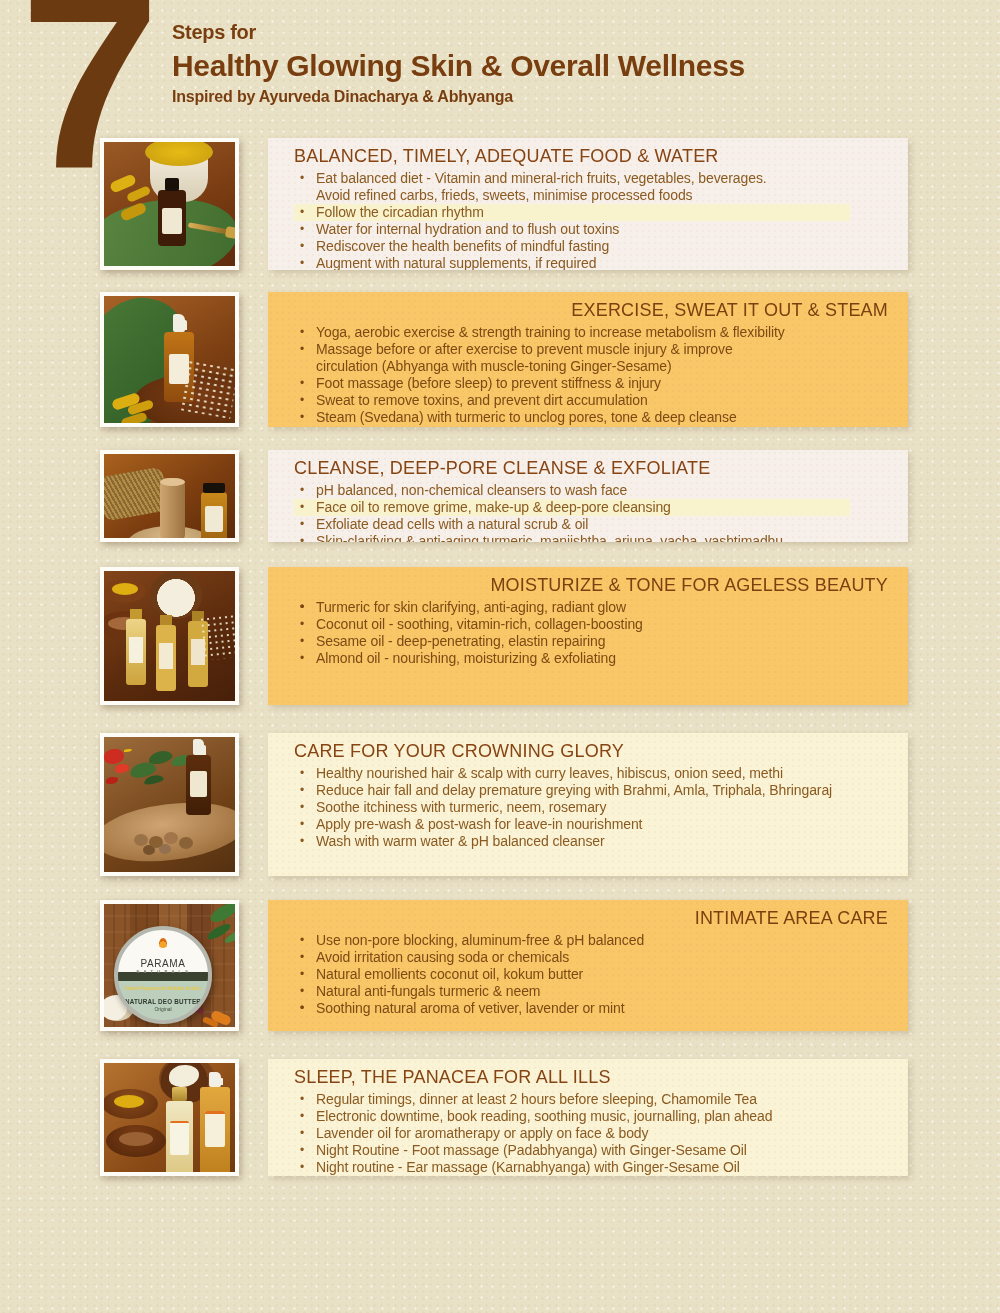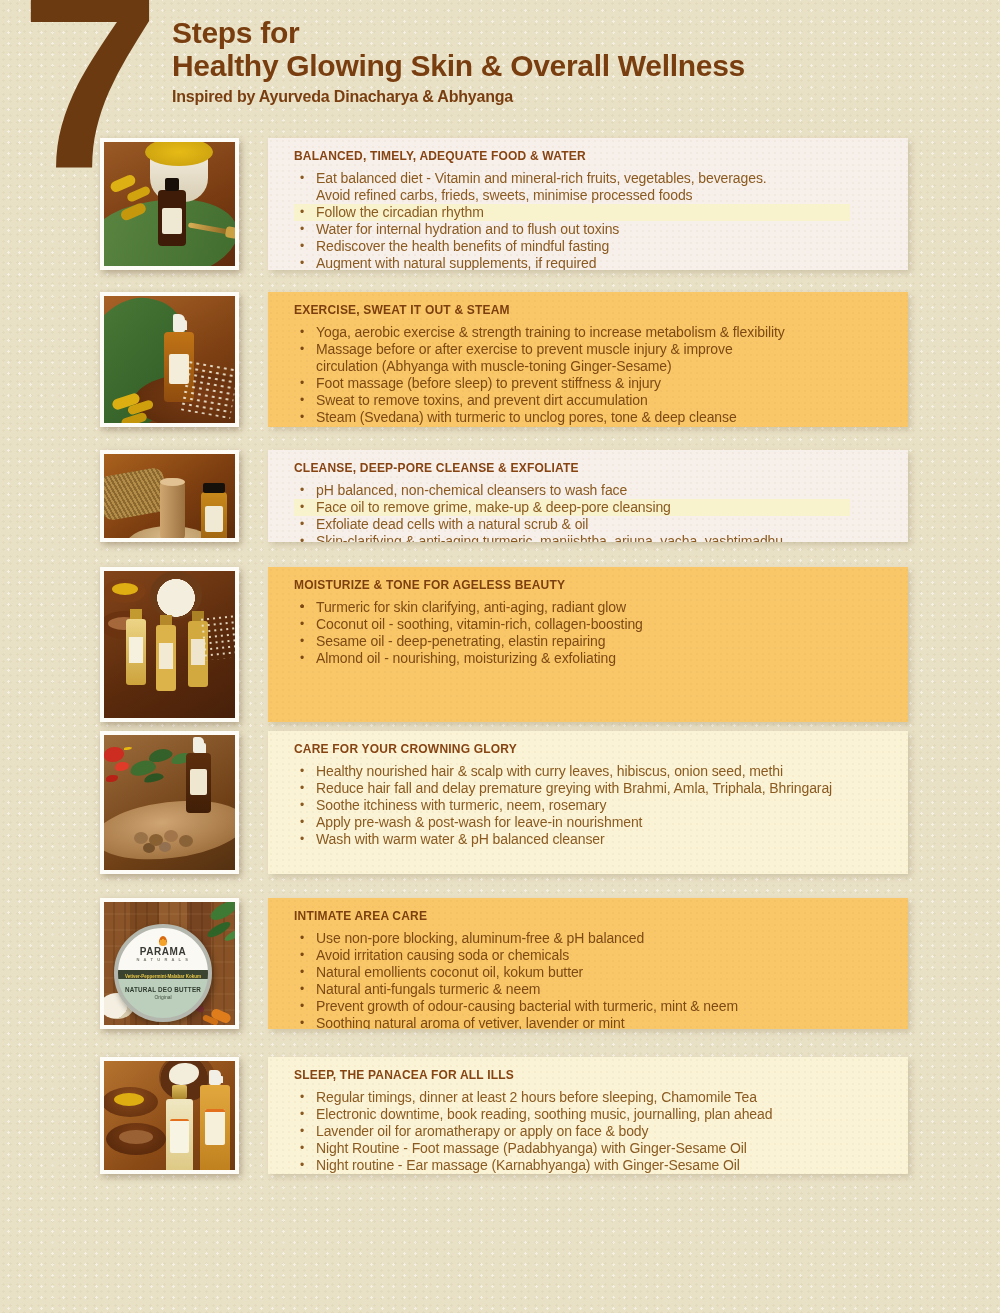--- a/index.html
+++ b/index.html
@@ -5,49 +5,49 @@
   html,body{margin:0;padding:0;}
   body{background:#d8d0b4;font-family:"Liberation Sans","DejaVu Sans",sans-serif;}
   .page{position:relative;width:1000px;height:1313px;margin:0 auto;overflow:hidden;
     background-color:#e9e1c6;
     background-image:radial-gradient(rgba(140,100,45,.06) 1px,transparent 1.2px),
                      radial-gradient(rgba(255,255,255,.5) 1px,transparent 1.2px);
     background-size:7px 7px,11px 11px;background-position:0 0,3px 5px;}
   
   .big7{position:absolute;left:20px;top:-46px;font-size:252px;font-weight:700;color:#6b3a11;line-height:1;}
   .hdr{position:absolute;left:172px;top:16px;color:#793e10;}
-  .h1{font-size:30px;font-weight:700;line-height:33px;letter-spacing:-.3px;}
+  .h1{font-size:20px;font-weight:700;line-height:33px;letter-spacing:-.3px;}
   .h2{font-size:30px;font-weight:700;line-height:34px;letter-spacing:-.3px;}
   .h3{font-size:16px;font-weight:700;line-height:28px;letter-spacing:-.2px;}
   
   .rows{position:absolute;left:100px;top:138px;width:808px;}
   .row{display:flex;}
   .r1{height:132px;margin-bottom:22px}
   .r2{height:135px;margin-bottom:23px}
   .r3{height:92px;margin-bottom:25px}
-  .r4{height:155px;margin-bottom:9px}
+  .r4{height:138px;margin-bottom:28px}
   .r5{height:143px;margin-bottom:24px}
   .r6{height:131px;margin-bottom:28px}
   .r7{height:117px}
   figure.photo{margin:0 29px 0 0;}
   .photo{flex:0 0 139px;align-self:stretch;position:relative;overflow:hidden;box-sizing:border-box;
     border:4px solid #fdfcf7;box-shadow:2px 3px 7px rgba(80,55,25,.35);}
   .photo i{position:absolute;display:block;}
   .box{flex:1 1 auto;box-sizing:border-box;overflow:hidden;padding:8px 20px 0 26px;
     box-shadow:3px 3px 6px rgba(90,70,40,.18);
     background-image:radial-gradient(rgba(150,110,50,.05) 1px,transparent 1px);background-size:6px 6px;}
   .blush{background-color:#f7efe9;}
   .orange{background-color:#f9c767;}
   .cream{background-color:#faf3d6;}
-  .title{margin:0 0 4px;font-size:12px;line-height:20px;font-weight:700;color:#874413;letter-spacing:.2px;}
+  .title{margin:0 0 4px;font-size:18px;line-height:20px;font-weight:400;color:#874413;letter-spacing:.2px;}
   ul.bullets{list-style:none;margin:0;padding:0;}
   .bullets li{position:relative;padding-left:22px;font-size:14px;line-height:17px;color:#8a5a20;letter-spacing:-.1px;}
   .bullets .dot{position:absolute;left:6px;top:0;font-size:12px;}
   .bullets .txt{white-space:pre-line;}
-  .orange .title{color:#7c3f10;}
+  .orange .title{color:#7c3f10;text-align:right;}
   .orange li{color:#7d4a15;}
   li.hl{background:#f8f3cd;margin-right:38px;}
   
   .ftr{position:absolute;left:0;right:0;top:1222px;text-align:center;color:#7b3f10;}
   .f1{font-size:21px;font-weight:700;line-height:24px;}
   .f2{font-size:32px;font-weight:700;line-height:34px;letter-spacing:-.3px;}
   .f3{font-size:18px;font-weight:700;line-height:22px;}
 
   
   .photo-1{background:linear-gradient(155deg,#9a5a26,#7a3c12 55%,#5f2c0c);}
@@ -102,21 +102,21 @@
 
   .photo-6{background:linear-gradient(90deg,#8a5428 0 20%,#7b4820 20% 42%,#925c2e 42% 63%,#774421 63% 82%,#885226 82%);}
   .photo-6 .pa{left:0;top:0;right:0;bottom:0;background:repeating-linear-gradient(90deg,transparent 0 9px,rgba(50,24,6,.16) 9px 11px),repeating-linear-gradient(0deg,transparent 0 14px,rgba(255,230,180,.05) 14px 16px);}
   .photo-6 .pc{right:-4px;top:2px;width:30px;height:13px;background:#3e7a34;border-radius:50%;transform:rotate(-30deg);box-shadow:-14px 14px 0 -2px #2f6428,-2px 26px 0 -3px #49873c;}
   .photo-6 .pd{left:-4px;bottom:6px;width:34px;height:26px;background:radial-gradient(circle at 40% 45%,#f4efe0 0 55%,#d9cdb0 56%);border-radius:50%;}
   .photo-6 .pe{right:4px;bottom:4px;width:20px;height:10px;background:#df7d1c;border-radius:6px;transform:rotate(24deg);box-shadow:-8px 8px 0 -2px #cf7014,6px 12px 0 -3px #e88a24,-26px 2px 0 -2px #7c2f34;}
   .tin{position:absolute;left:10px;top:22px;width:98px;height:98px;border-radius:50%;box-sizing:border-box;overflow:hidden;
     background:linear-gradient(#faf9f3 0 47%,#39432f 47% 57%,#bccfbd 57%);border:4px solid #b4b7ad;
     box-shadow:2px 3px 6px rgba(30,20,8,.4);display:flex;flex-direction:column;align-items:center;text-align:center;}
   .tin .flame{display:block;width:8px;height:10px;margin-top:8px;background:radial-gradient(circle at 50% 70%,#f4a32a 0 45%,#d96a10 46%);border-radius:50%/62% 62% 38% 38%;}
-  .tin .brand{font-size:10px;font-weight:700;letter-spacing:.6px;color:#3a3a34;line-height:10px;margin-top:1px;}
+  .tin .brand{font-size:10px;font-weight:400;letter-spacing:.6px;color:#3a3a34;line-height:10px;margin-top:11px;}
   .tin .sub{font-size:4px;font-weight:700;letter-spacing:1.6px;color:#7c7c70;line-height:5px;}
   .tin .band{font-size:4.5px;font-weight:700;color:#e8c84a;line-height:9px;margin-top:10px;white-space:nowrap;}
   .tin .label{font-size:6.3px;font-weight:700;color:#2e3a2e;line-height:8px;margin-top:5px;letter-spacing:.2px;}
   .tin .variant{font-size:5px;color:#44503f;line-height:7px;}
 
   .photo-7{background:linear-gradient(140deg,#b5732f,#8a4a16 60%,#6f3a10);}
   .photo-7 .pa{right:20px;top:-8px;width:56px;height:48px;border-radius:50%;background:radial-gradient(circle at 45% 55%,#5e2f10 0 58%,#7c4418 59%);}
   .photo-7 .pa::before{content:"";position:absolute;left:10px;top:10px;width:30px;height:22px;background:#f3eddc;border-radius:55% 45% 60% 40%;}
   .photo-7 .pb{left:-2px;top:26px;width:56px;height:30px;background:radial-gradient(ellipse at 50% 30%,#8a4a1c,#5e2d0c);border-radius:50%;}
   .photo-7 .pb::before{content:"";position:absolute;left:12px;top:6px;width:30px;height:13px;background:#ddad12;border-radius:50%;}
@@ -260,21 +260,21 @@
             <span class="variant">Original</span>
           </div>
         </figure>
     <div class="box orange">
       <h2 class="title">INTIMATE AREA CARE</h2>
       <ul class="bullets">
             <li><span class="dot">•</span><span class="txt">Use non-pore blocking, aluminum-free &amp; pH balanced</span></li>
             <li><span class="dot">•</span><span class="txt">Avoid irritation causing soda or chemicals</span></li>
             <li><span class="dot">•</span><span class="txt">Natural emollients coconut oil, kokum butter</span></li>
             <li><span class="dot">•</span><span class="txt">Natural anti-fungals turmeric &amp; neem</span></li>
-            <li><span class="dot">•</span><span class="txt">Prevent growth of odour-causing bacterial with turmeric, mint &amp; neem</span></li>
+            <li><span class="dot">•</span></li>
             <li><span class="dot">•</span><span class="txt">Soothing natural aroma of vetiver, lavender or mint</span></li>
           </ul>
     </div>
   </section>
 
   <section class="row r7">
     <figure class="photo photo-7" aria-label="Two golden oil bottles with wooden bowls of turmeric and almonds and a coconut" title="Two golden oil bottles with wooden bowls of turmeric and almonds and a coconut">
       <i class="pa"></i>
       <i class="pb"></i>
       <i class="pc"></i>

